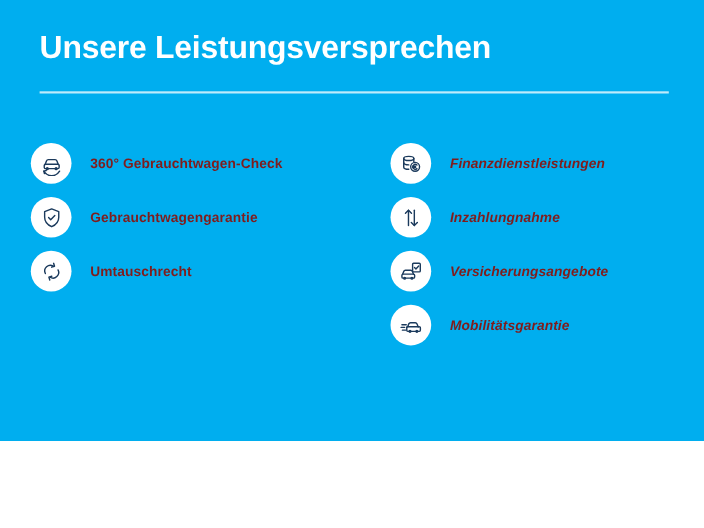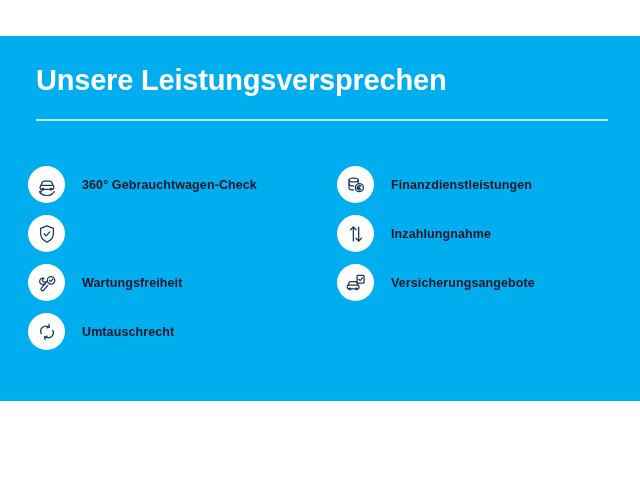--- a/index.html
+++ b/index.html
@@ -8,49 +8,48 @@
     font-family:"Liberation Sans", sans-serif;
     background:#ffffff;
     overflow:hidden;
   }
   .poster { position:relative; width:640px; height:480px; background:#ffffff; }
 
   
   .blue-panel {
     position:absolute; left:0; top:0; width:640px; height:401px;
     background:#00AEEF;
-    margin-top:36px;
   }
 
   .title {
     position:absolute; left:36px; top:28px;
     font-size:29px; font-weight:bold; color:#ffffff;
     letter-spacing:-0.2px; white-space:nowrap;
   }
   .title-rule {
     position:absolute; left:36px; top:83px; width:572px; height:2px;
     background:rgba(255,255,255,0.75);
   }
 
   
   .col { position:absolute; top:124px; }
   .col-left { left:28px; width:310px; }
-  .col-right { left:337px; width:285px; }
+  .col-right { left:355px; width:285px;font-style:italic; }
 
   .promise-row {
     position:relative; height:49px; display:flex; align-items:center;
   }
   .icon-badge {
     width:37px; height:37px; border-radius:50%;
     background:#ffffff; flex:0 0 37px;
     display:flex; align-items:center; justify-content:center;
   }
   .icon-badge svg { display:block; }
   .promise-label {
-    margin-left:17px; font-size:12.5px; font-weight:bold; color:#0f172a;
+    margin-left:17px; font-size:12.5px; font-weight:bold; color:#7f1d1d;
     letter-spacing:0.1px; white-space:nowrap;
   }
 
   
   .footer {
     position:absolute; left:0; top:401px; width:640px; height:79px;
     background:#ffffff;
   }
 </style>
 </head>
@@ -80,33 +79,23 @@
       </div>
 
 
       <div class="promise-row">
         <span class="icon-badge">
           <svg width="22" height="22" viewBox="0 0 24 24" fill="none" stroke="#1B3A5C" stroke-width="1.4" stroke-linecap="round" stroke-linejoin="round">
             <path d="M12 3.2l7 2.6v5.6c0 4.3-2.9 7.6-7 9.4-4.1-1.8-7-5.1-7-9.4V5.8z"></path>
             <path d="M8.9 11.8l2.1 2.2 4.1-4.3"></path>
           </svg>
         </span>
+        <span class="promise-label">Gebrauchtwagengarantie</span>
       </div>
 
-      <div class="promise-row">
-        <span class="icon-badge">
-          <svg width="22" height="22" viewBox="0 0 24 24" fill="none" stroke="#1B3A5C" stroke-width="1.4" stroke-linecap="round" stroke-linejoin="round">
-            <path d="M11.2 10.2a3.6 3.6 0 1 1-2.7-3.5l-1.5 1.9 0.9 2.3 2.4 0.5z"></path>
-            <path d="M10.4 12.3l-4.6 5.3a1.7 1.7 0 0 0 2.5 2.3l4.6-5.3"></path>
-            <circle cx="16.4" cy="9.1" r="4.1"></circle>
-            <path d="M14.6 9.1l1.3 1.4 2.6-2.8"></path>
-          </svg>
-        </span>
-        <span class="promise-label">Wartungsfreiheit</span>
-      </div>
 
       <div class="promise-row">
         <span class="icon-badge">
           <svg width="22" height="22" viewBox="0 0 24 24" fill="none" stroke="#1B3A5C" stroke-width="1.4" stroke-linecap="round" stroke-linejoin="round">
             <path d="M13.6 6.5a5.6 5.6 0 0 0-7.9 7.3"></path>
             <path d="M13.9 3.7l0.9 2.9-2.9 0.9"></path>
             <path d="M10.4 17.5a5.6 5.6 0 0 0 7.9-7.3"></path>
             <path d="M10.1 20.3l-0.9-2.9 2.9-0.9"></path>
           </svg>
         </span>
@@ -151,20 +140,32 @@
             <rect x="2.6" y="14.4" width="12.6" height="4" rx="1.2"></rect>
             <circle cx="5.3" cy="18.5" r="0.85"></circle>
               <circle cx="12.5" cy="18.5" r="0.85"></circle>
             <rect x="13.2" y="3.6" width="7.6" height="8.6" rx="1"></rect>
             <path d="M15.1 7.9l1.4 1.5 2.7-3"></path>
           </svg>
         </span>
         <span class="promise-label">Versicherungsangebote</span>
       </div>
 
+      <div class="promise-row">
+        <span class="icon-badge">
+          <svg width="22" height="22" viewBox="0 0 24 24" fill="none" stroke="#1B3A5C" stroke-width="1.4" stroke-linecap="round" stroke-linejoin="round">
+            <path d="M8.2 13.3l1.2-3a1.9 1.9 0 0 1 1.8-1.2h4.6a1.9 1.9 0 0 1 1.8 1.2l1.2 3"></path>
+            <path d="M7.6 13.1h12.1a1.2 1.2 0 0 1 1.2 1.2v2.4a1 1 0 0 1-1 1H8.4a1 1 0 0 1-1-1v-2.4a1.2 1.2 0 0 1 0.2-1.2z"></path>
+            <circle cx="10.6" cy="17.7" r="0.85"></circle>
+              <circle cx="17.4" cy="17.7" r="0.85"></circle>
+            <path d="M2.6 11.1h4.3M1.8 13.8h3.5M3.1 16.5h3.1"></path>
+          </svg>
+        </span>
+        <span class="promise-label">Mobilitätsgarantie</span>
+      </div>
 
 
     </div>
   </div>
 
   <div class="footer">
     
     
   </div>
 

